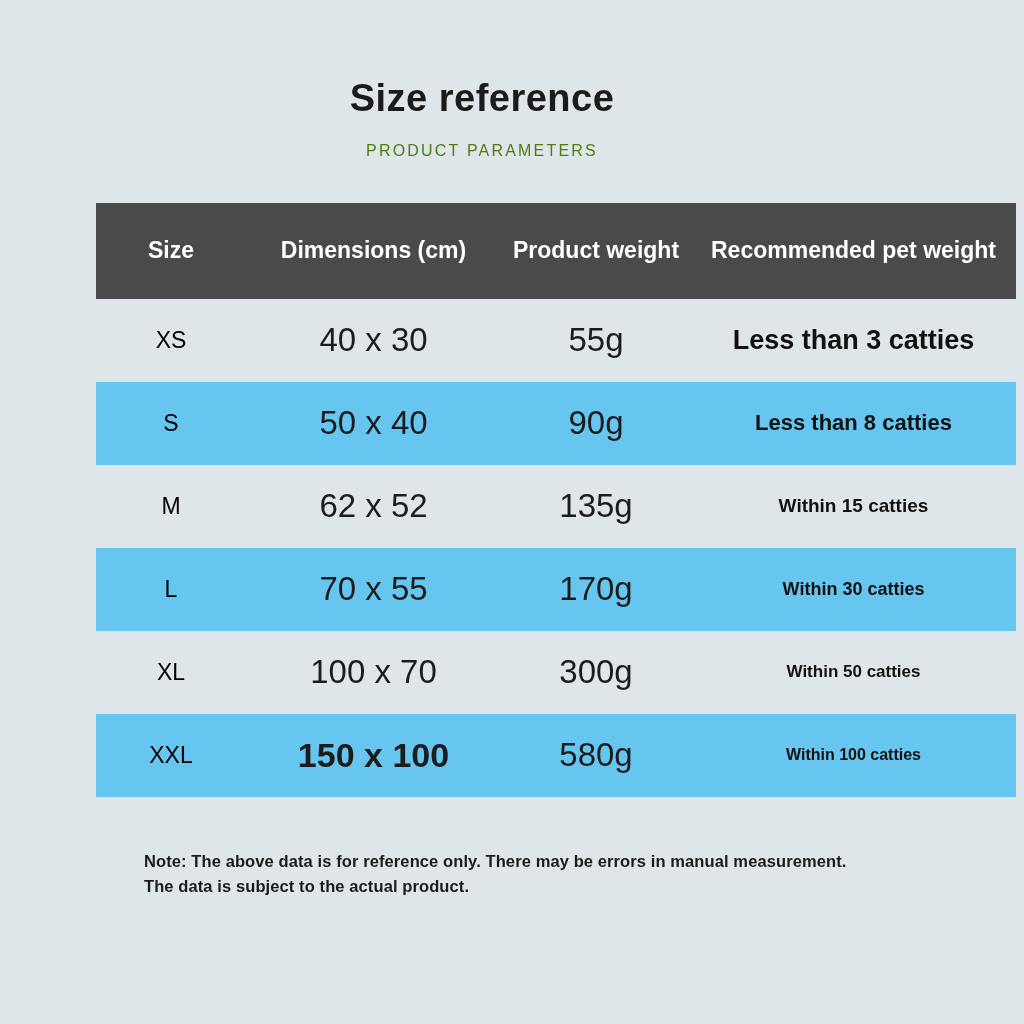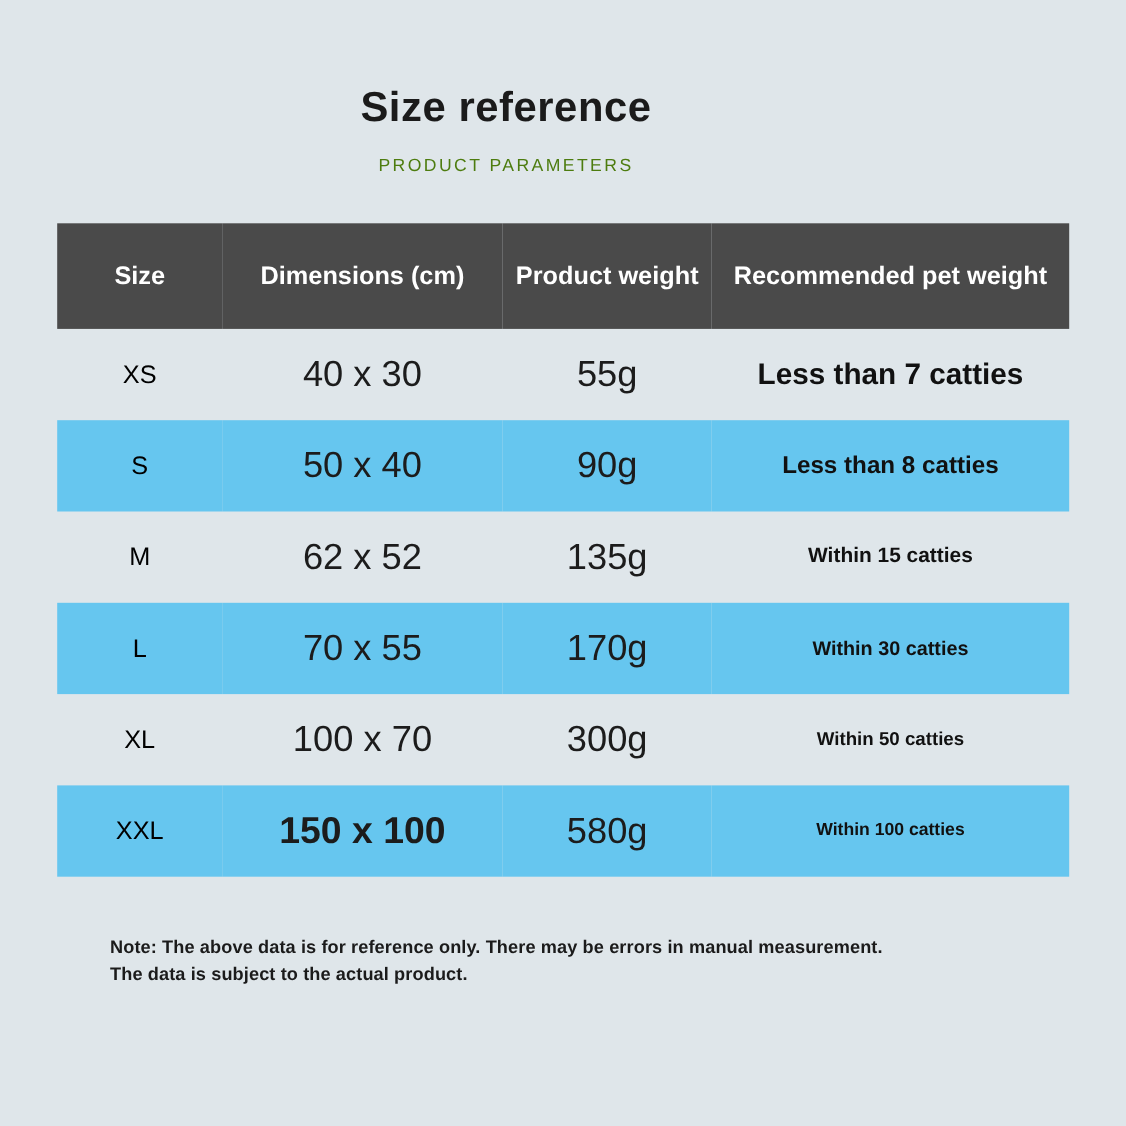--- a/index.html
+++ b/index.html
@@ -11,20 +11,21 @@
     height: 1024px;
     background: #dfe6ea;
     font-family: "Liberation Sans", sans-serif;
     overflow: hidden;
   }
   .page {
     position: relative;
     width: 920px;
     height: 1024px;
     box-sizing: border-box;
+    padding-left: 44px;
   }
   .header {
     text-align: center;
     padding-top: 78px;
   }
   .title {
     font-size: 38px;
     font-weight: bold;
     color: #1b1b1b;
     letter-spacing: 0.5px;
@@ -127,21 +128,21 @@
           <th class="col-dims">Dimensions (cm)</th>
           <th class="col-pweight">Product weight</th>
           <th class="col-rweight">Recommended pet weight</th>
         </tr>
       </thead>
       <tbody>
         <tr class="plain" data-row="0">
           <td class="cell-size">XS</td>
           <td class="cell-dims">40 x 30</td>
           <td class="cell-pweight">55g</td>
-          <td class="cell-rweight">Less than 7 catties</td>
+          <td class="cell-rweight">Less than 3 catties</td>
         </tr>
         <tr class="alt" data-row="1">
           <td class="cell-size">S</td>
           <td class="cell-dims">50 x 40</td>
           <td class="cell-pweight">90g</td>
           <td class="cell-rweight">Less than 8 catties</td>
         </tr>
         <tr class="plain" data-row="2">
           <td class="cell-size">M</td>
           <td class="cell-dims">62 x 52</td>

